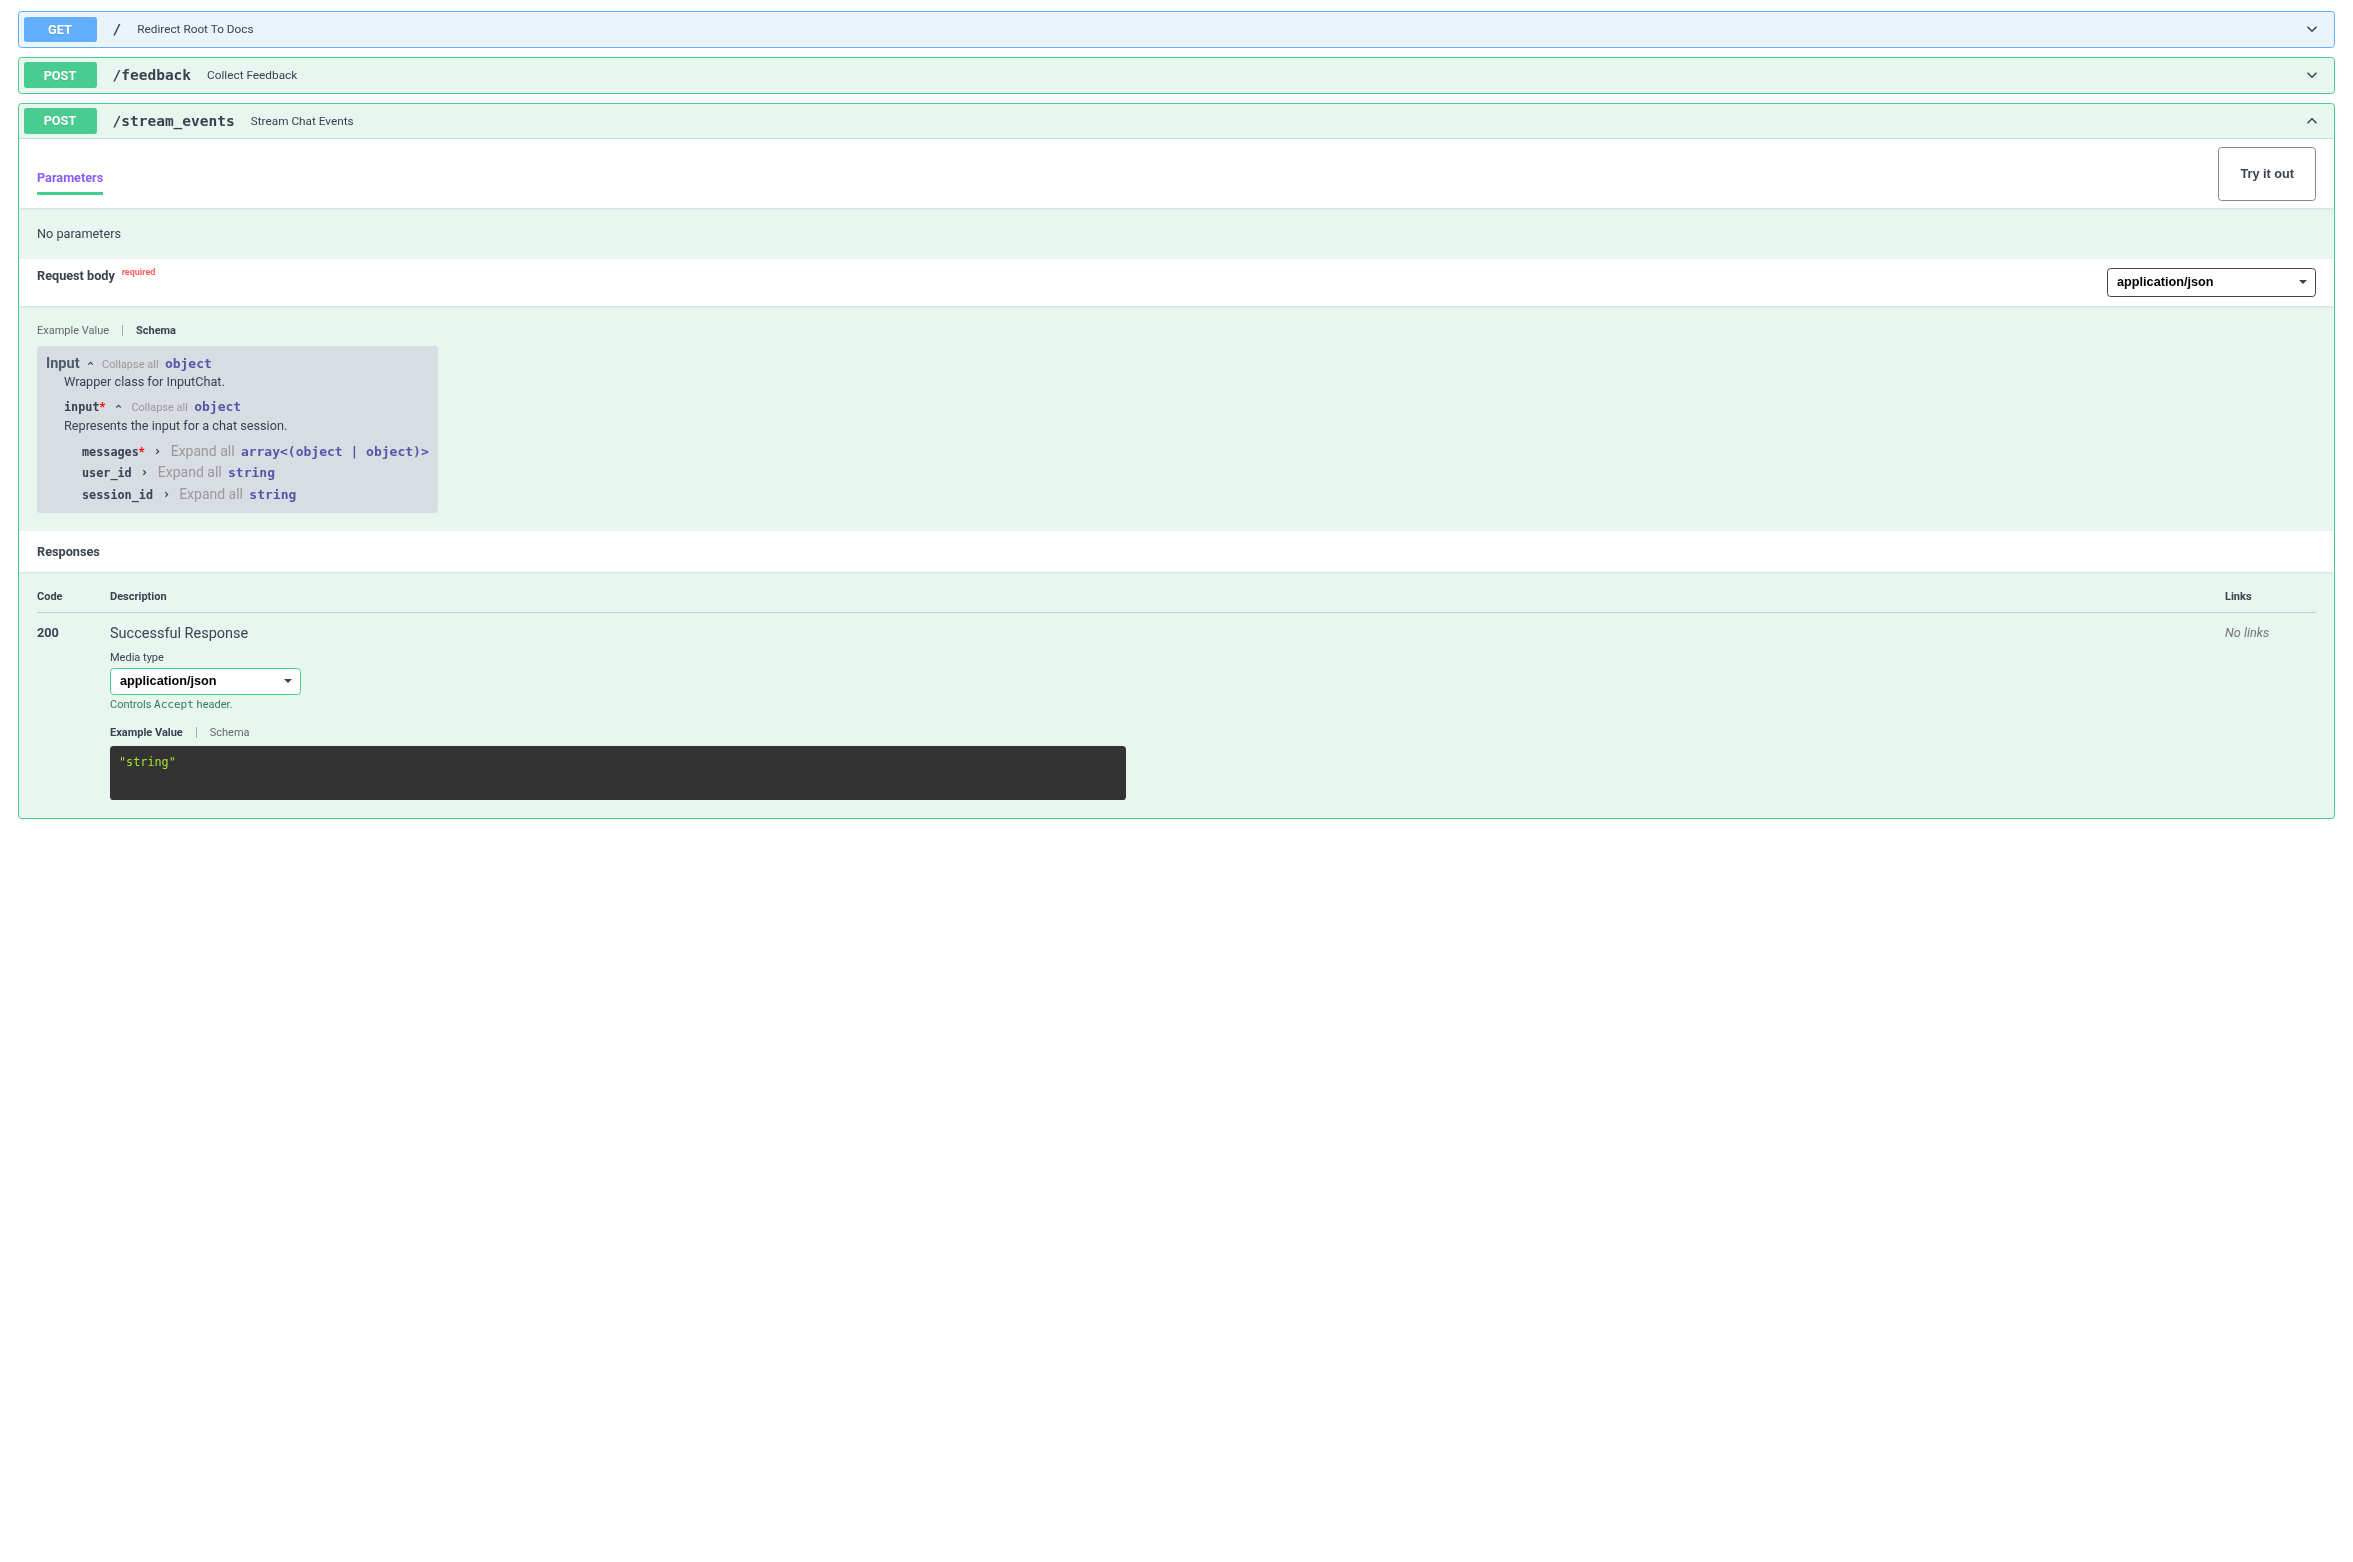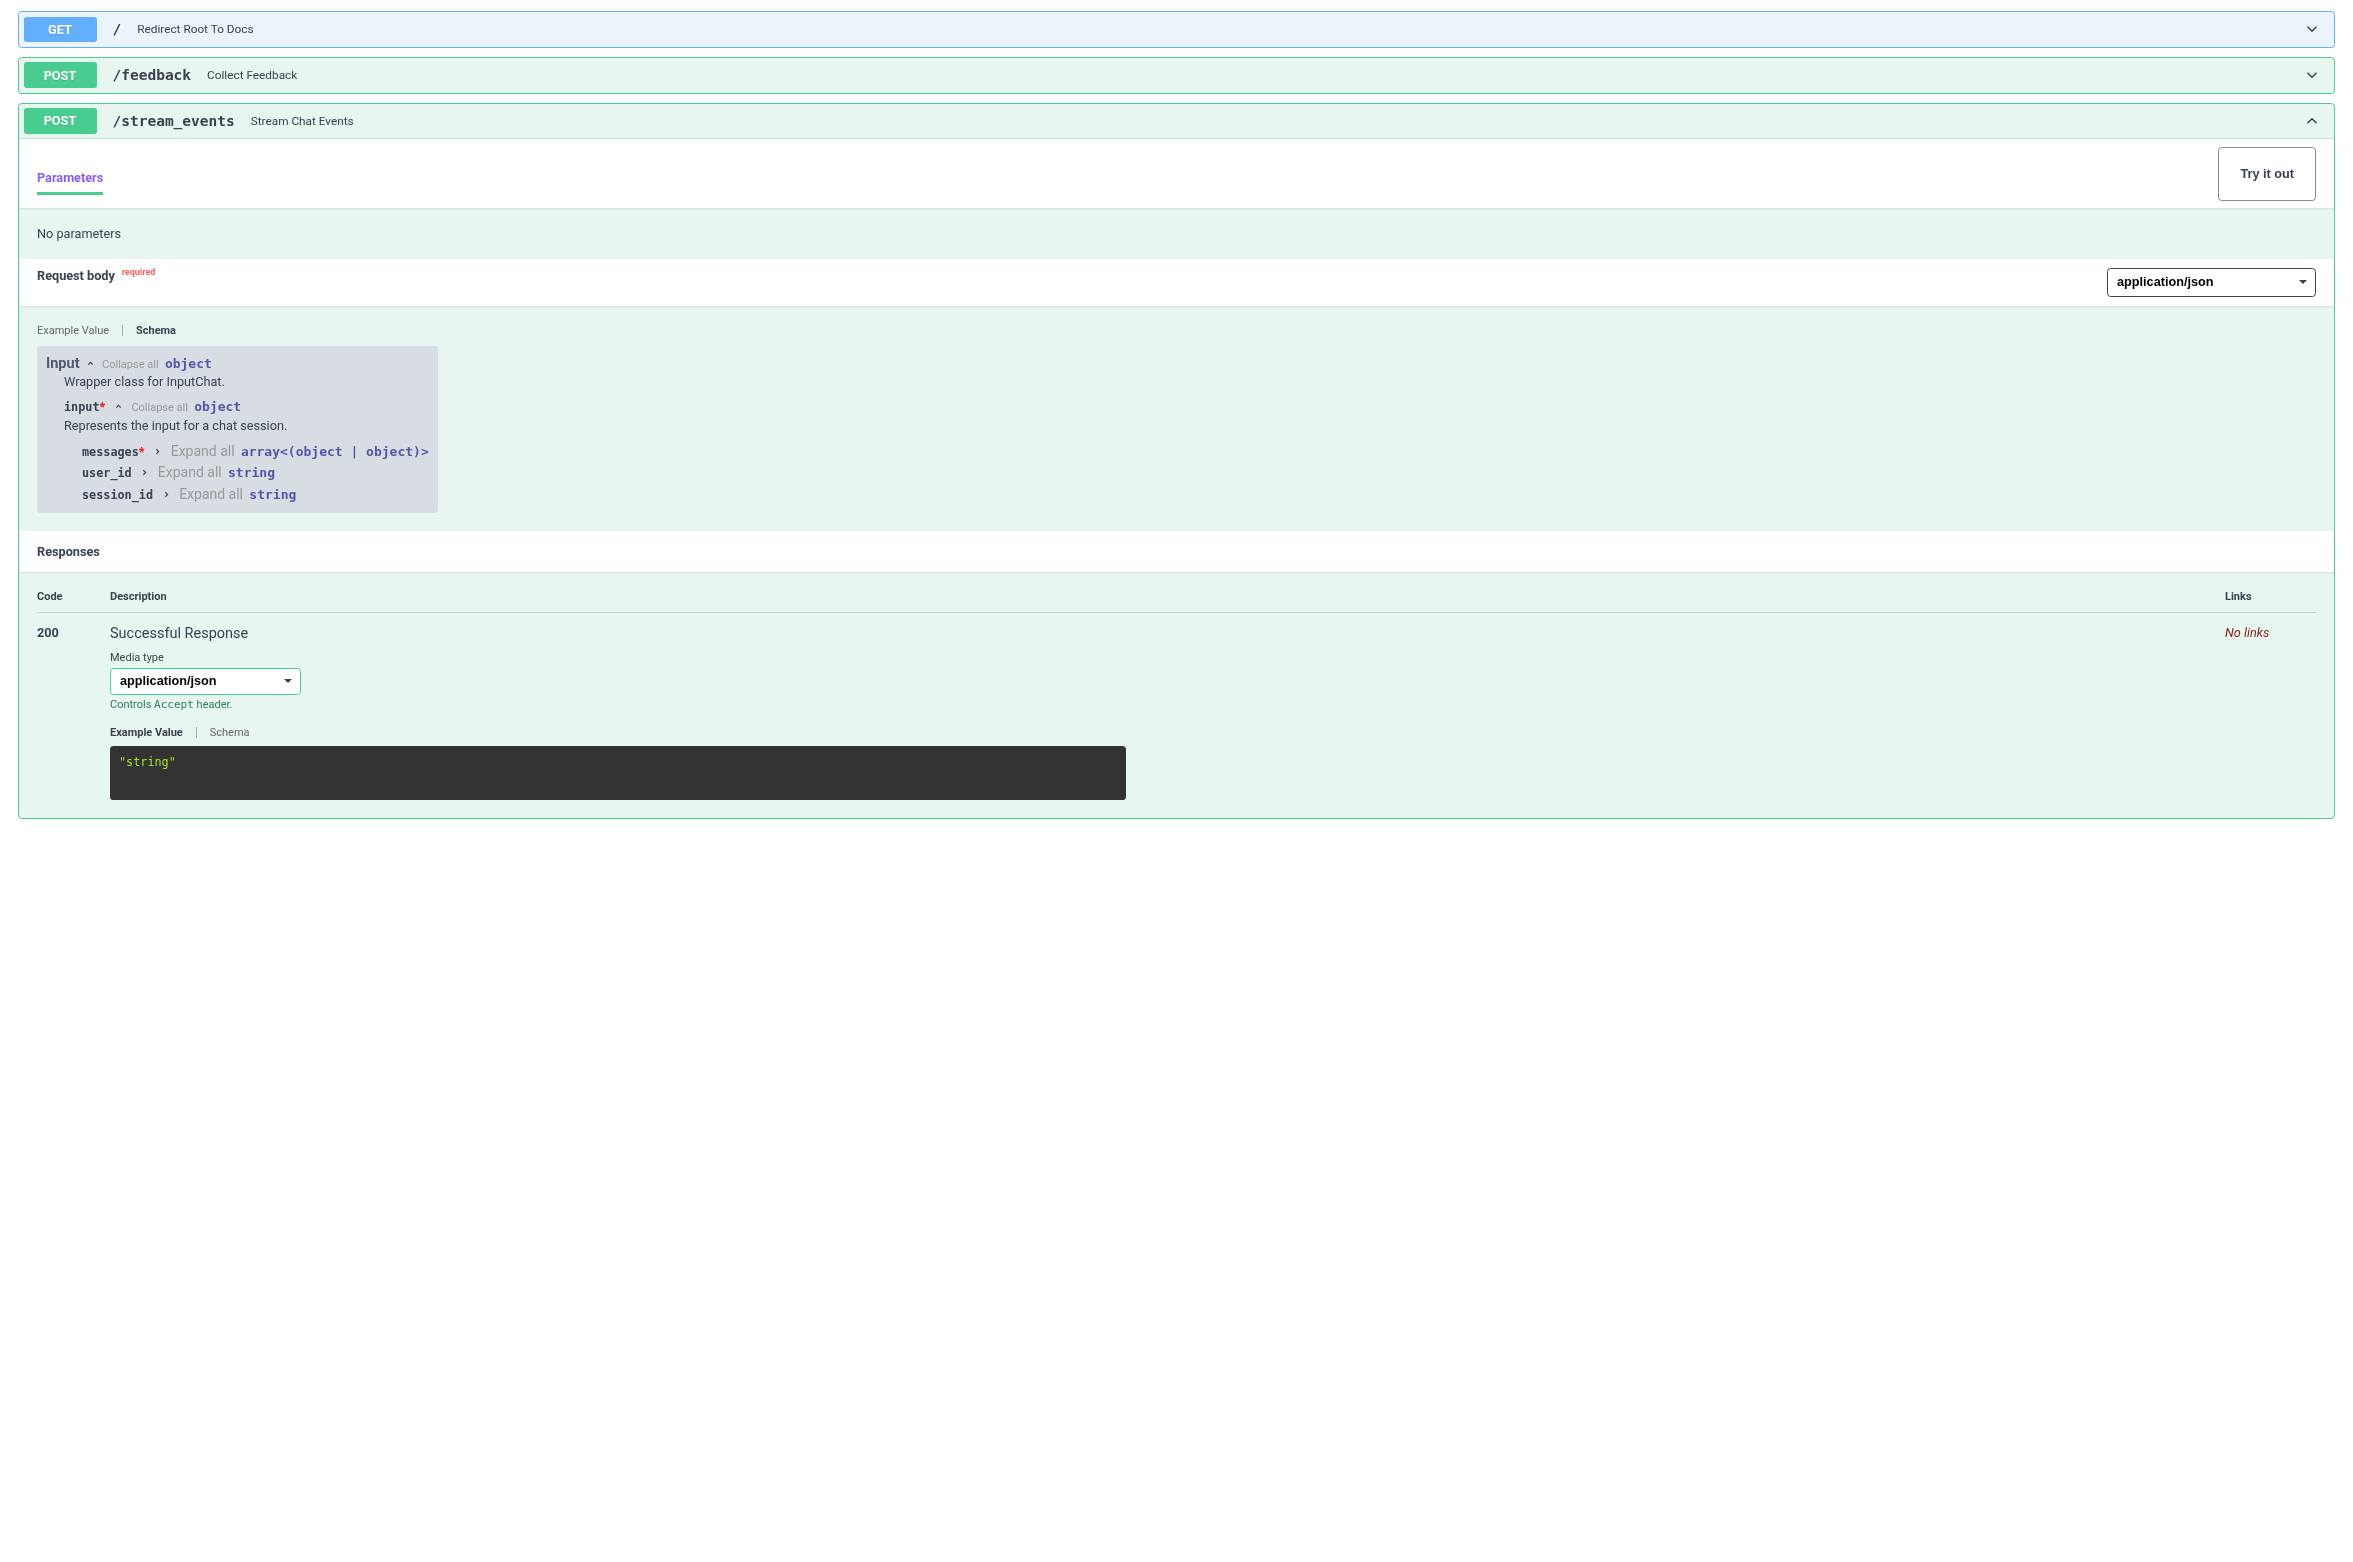--- a/index.html
+++ b/index.html
@@ -238,21 +238,21 @@
 .code-block {
   background: #333333;
   color: #a6e22e;
   font-family: monospace;
   font-size: 11.8px;
   padding: 9px;
   border-radius: 3.6px;
   min-height: 54px;
   max-width: 1016px;
 }
-.no-links { font-style: italic; color: #7f1d1d; }
+.no-links { font-style: italic; color: #737373; }
 </style>
 </head>
 <body>
 
 <div class="opblock opblock-get">
   <div class="opblock-summary">
     <span class="method-badge method-get">GET</span>
     <span class="summary-path">/</span>
     <span class="summary-desc">Redirect Root To Docs</span>
     <span class="chevron">

